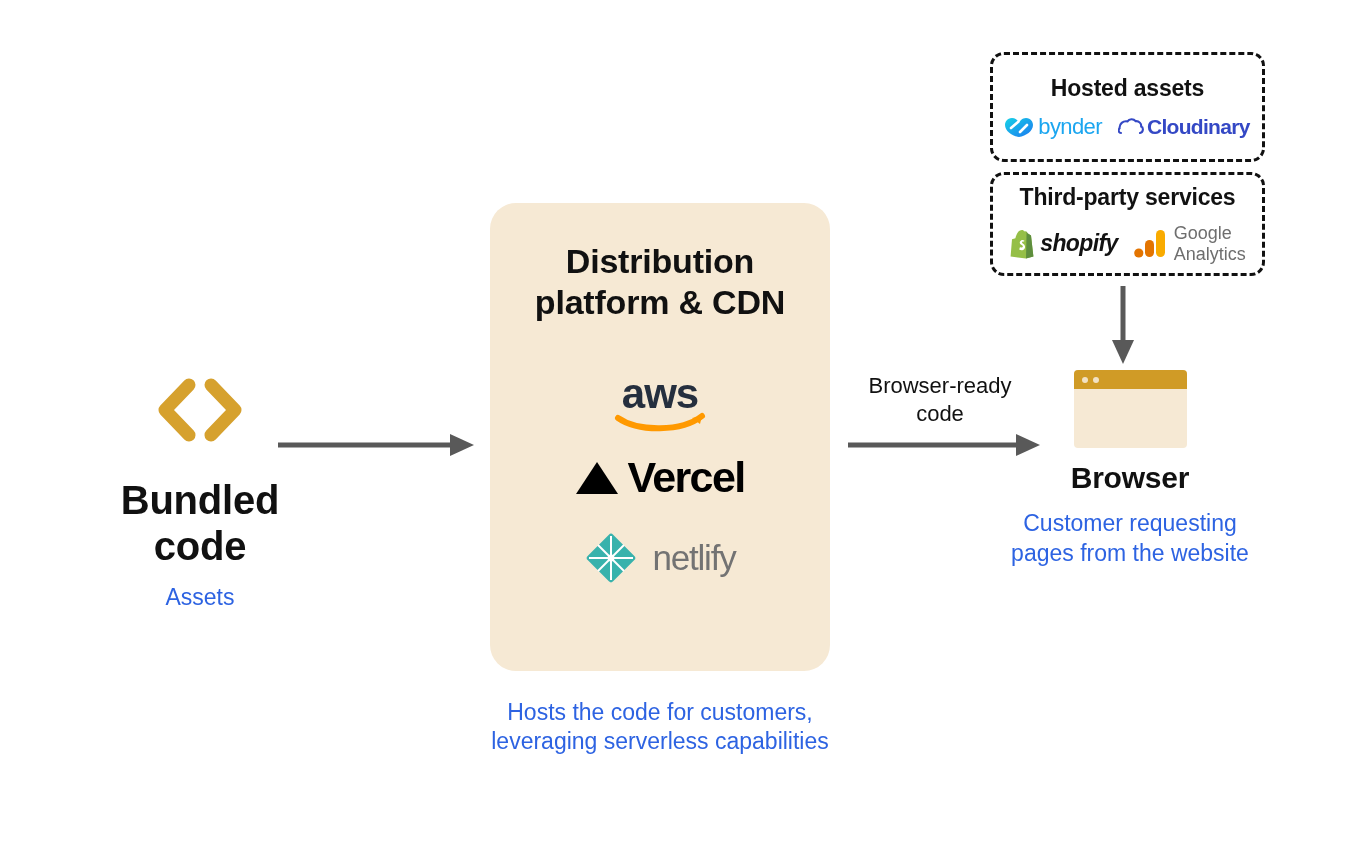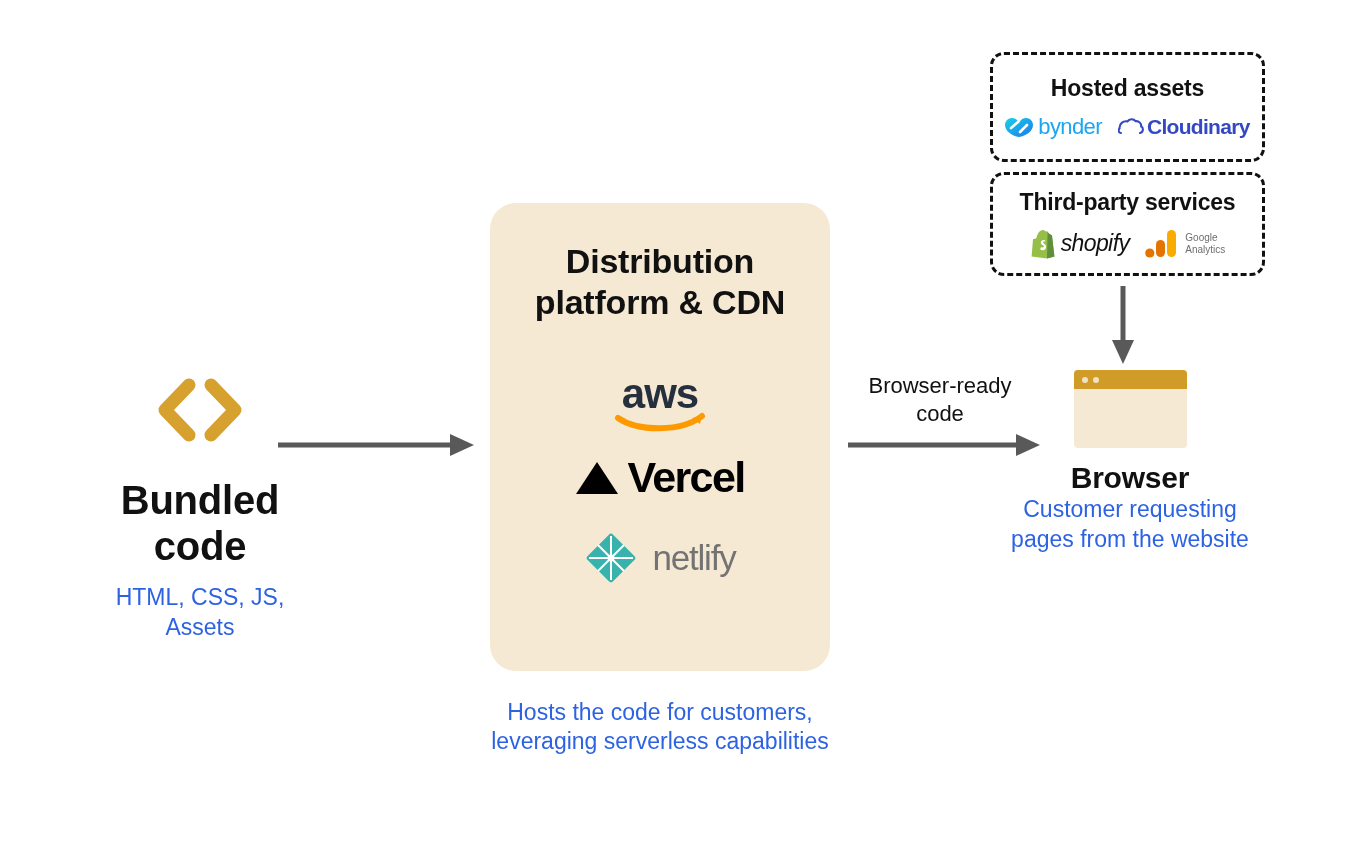--- a/index.html
+++ b/index.html
@@ -135,28 +135,28 @@
   }
   .cloudinary-text {
     font-size: 21px;
     font-weight: 600;
     color: #3448C5;
     letter-spacing: -0.7px;
     margin-left: 1px;
   }
   .shopify-text {
     font-size: 23px;
-    font-weight: 400;
+    font-weight: 700;
     font-style: italic;
     color: #121212;
     letter-spacing: -0.6px;
     margin-left: 5px;
   }
   .ga-text {
-    font-size: 10px;
+    font-size: 18px;
     font-weight: 400;
     color: #6E6E6E;
     line-height: 1.16;
     margin-left: 6px;
   }
 
   
   #browser-group { left: 990px; top: 370px; width: 280px; }
   #browser-icon-wrap {
     width: 280px;
@@ -178,21 +178,21 @@
     padding-left: 8px;
     gap: 5px;
   }
   .browser-dot {
     width: 6px;
     height: 6px;
     border-radius: 50%;
     background: #F2E2C4;
   }
   #browser-title { font-size: 30px; margin-top: 13px; }
-  #browser-caption { }
+  #browser-caption { margin-top: 14px; }
 
   
   .arrow-svg { display: block; }
   #arrow-left-wrap { left: 278px; top: 432px; }
   #arrow-right-wrap { left: 848px; top: 432px; }
   #arrow-down-wrap { left: 1110px; top: 286px; }
   #browser-ready-label { left: 840px; top: 372px; width: 200px; }
 </style>
 </head>
 <body>
@@ -204,21 +204,20 @@
         <polyline points="35,10 11,35 35,60"></polyline>
         <polyline points="57,10 81,35 57,60"></polyline>
       </g>
     </svg>
   </div>
   <div class="title-bold" id="bundled-title">
     <div>Bundled</div>
     <div>code</div>
   </div>
   <div class="caption-blue" id="bundled-caption">
-    <div>HTML, CSS, JS,</div>
     <div>Assets</div>
   </div>
 </div>
 
 <div class="abs" id="arrow-left-wrap">
   <svg class="arrow-svg" width="196" height="26" viewBox="0 0 196 26" aria-hidden="true">
     <line x1="0" y1="13" x2="176" y2="13" stroke="#595959" stroke-width="5"></line>
     <polygon points="172,2 196,13 172,24" fill="#595959"></polygon>
   </svg>
 </div>

